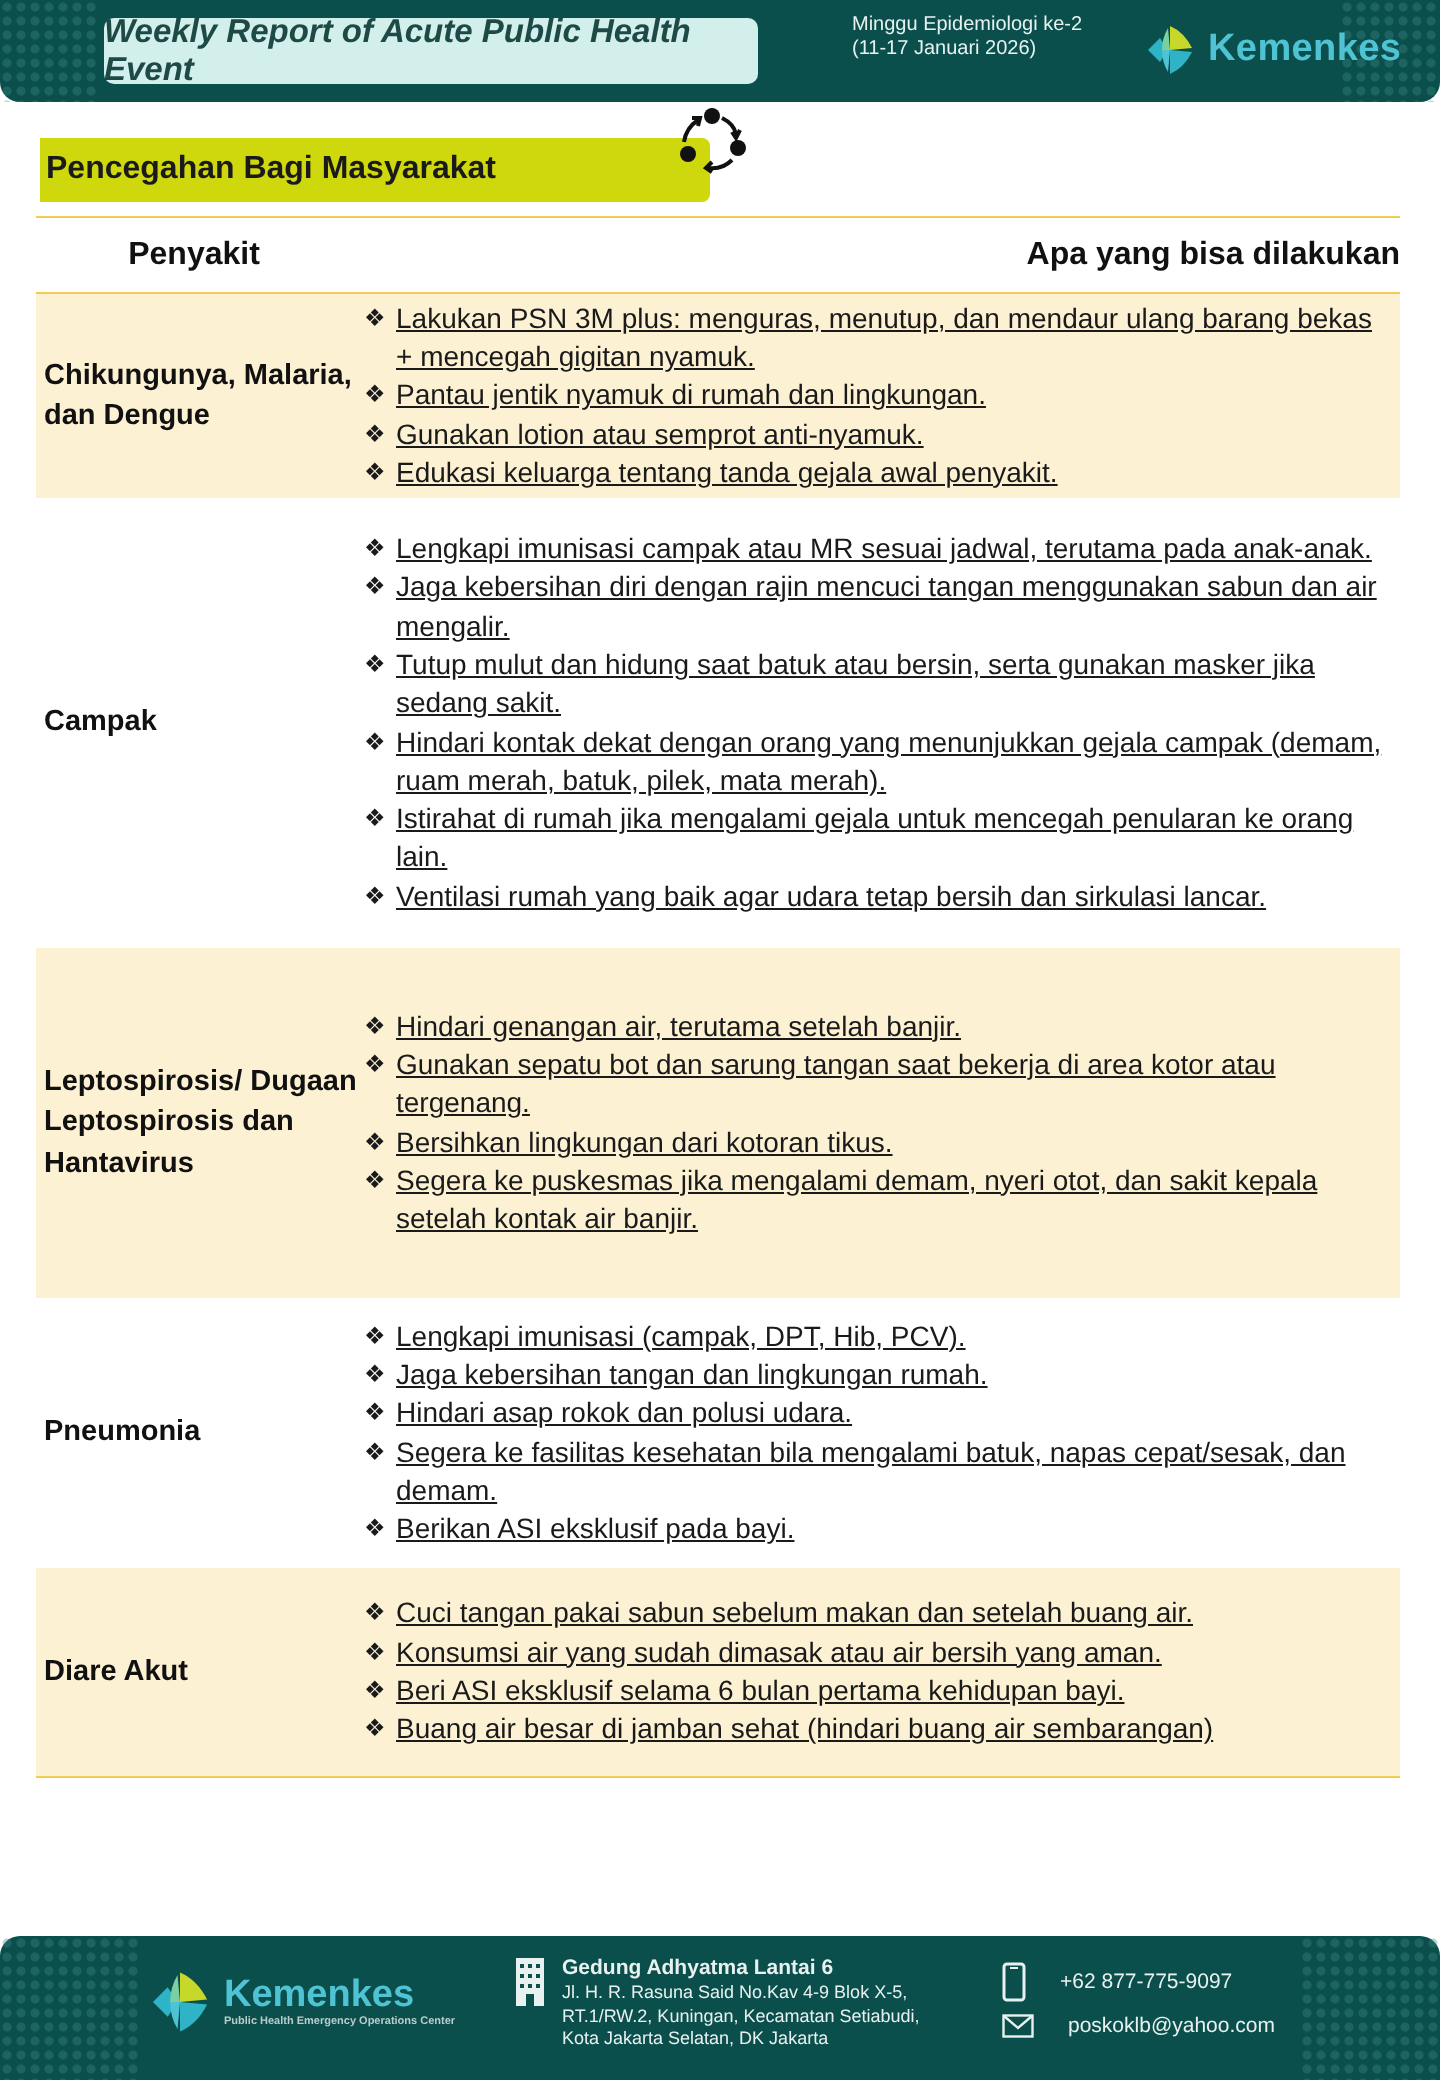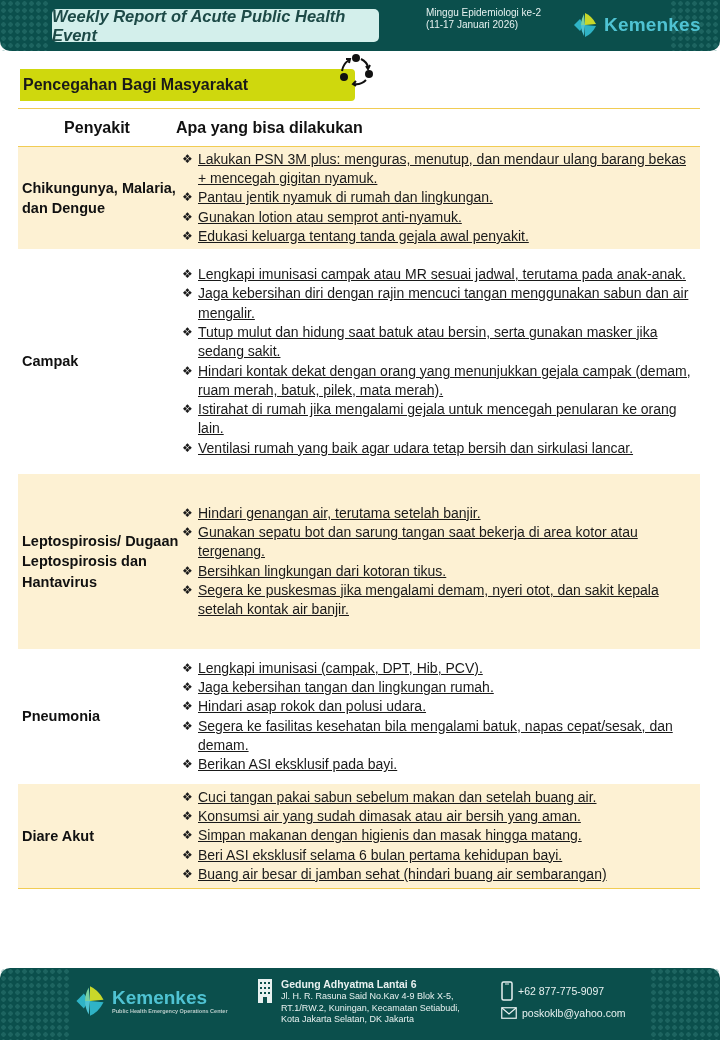--- a/index.html
+++ b/index.html
@@ -46,21 +46,21 @@
   .table {
     position: absolute; left: 18px; top: 108px; width: 682px;
     border-top: 1.5px solid #f1cc54;
   }
   .thead {
     display: flex; height: 38px; align-items: center;
     border-bottom: 1.5px solid #f1cc54;
     font-weight: bold; font-size: 16px;
   }
   .thead .c1 { width: 158px; text-align: center; }
-  .thead .c2 { flex: 1; text-align: left; }
+  .thead .c2 { flex: 1; text-align: right; }
   .row { display: flex; align-items: center; }
   .row.shade { background: #fdf1d3; }
   .row .disease {
     width: 162px; padding-left: 4px; font-weight: bold; font-size: 14.5px; line-height: 20.5px;
   }
   .row .actions { flex: 1; padding: 5px 6px 5px 0; list-style: none; }
   .row .actions li {
     position: relative; padding-left: 18px; font-size: 14px; line-height: 19.3px; color: #1a1a1a; text-decoration: underline;
   }
   .row .actions li::before {
@@ -74,21 +74,21 @@
     background: #0b4f4c; border-radius: 10px 10px 0 0;
   }
   .footer .pattern { height: 72px; width: 70px; }
   .f-brand { position: absolute; left: 74px; top: 16px; display: flex; align-items: center; gap: 6px; }
   .f-brand-text { color: #4fc3d3; font-weight: bold; font-size: 19px; line-height: 20px; }
   .f-brand-sub { color: #b9ccca; font-size: 5.5px; font-weight: bold; }
   .f-addr { position: absolute; left: 257px; top: 10px; color: #e8f1f0; display: flex; gap: 8px; }
   .f-addr .name { font-weight: bold; font-size: 10.5px; line-height: 13px; }
   .f-addr .lines { font-size: 9px; line-height: 11.5px; }
   .f-contact { position: absolute; left: 501px; top: 12px; color: #e8f1f0; font-size: 10.5px; }
-  .f-contact .line { display: flex; align-items: center; gap: 5px; height: 22px; }
+  .f-contact .line { display: flex; align-items: center; gap: 17px; height: 22px; }
 </style>
 </head>
 <body>
 
 <div class="header">
   <div class="pattern left"></div>
   <div class="pattern right"></div>
   <div class="title-pill">Weekly Report of Acute Public Health Event</div>
   <div class="week-info">
     <div>Minggu Epidemiologi ke-2</div>
@@ -166,21 +166,20 @@
       <li>Segera ke fasilitas kesehatan bila mengalami batuk, napas cepat/sesak, dan demam.</li>
       <li>Berikan ASI eksklusif pada bayi.</li>
     </ul>
   </div>
 
   <div class="row shade last" style="height:105px">
     <div class="disease">Diare Akut</div>
     <ul class="actions">
       <li>Cuci tangan pakai sabun sebelum makan dan setelah buang air.</li>
       <li>Konsumsi air yang sudah dimasak atau air bersih yang aman.</li>
-      <li>Simpan makanan dengan higienis dan masak hingga matang.</li>
       <li>Beri ASI eksklusif selama 6 bulan pertama kehidupan bayi.</li>
       <li>Buang air besar di jamban sehat (hindari buang air sembarangan)</li>
     </ul>
   </div>
 </div>
 
 <div class="footer">
   <div class="pattern left"></div>
   <div class="pattern right"></div>
 

